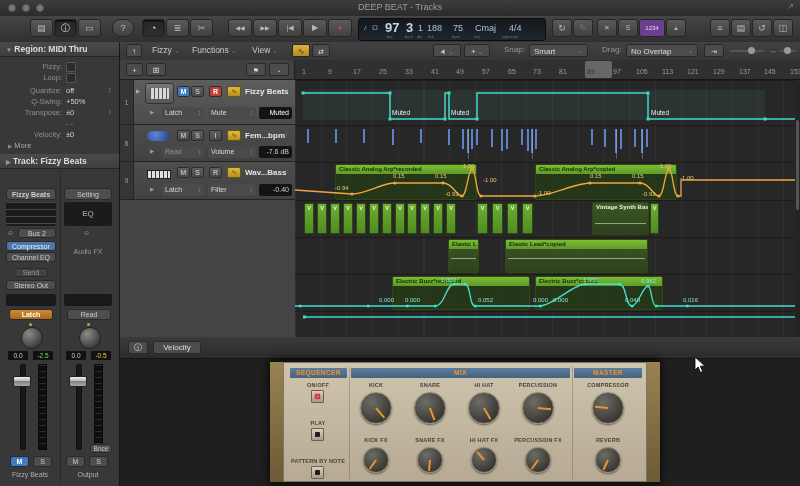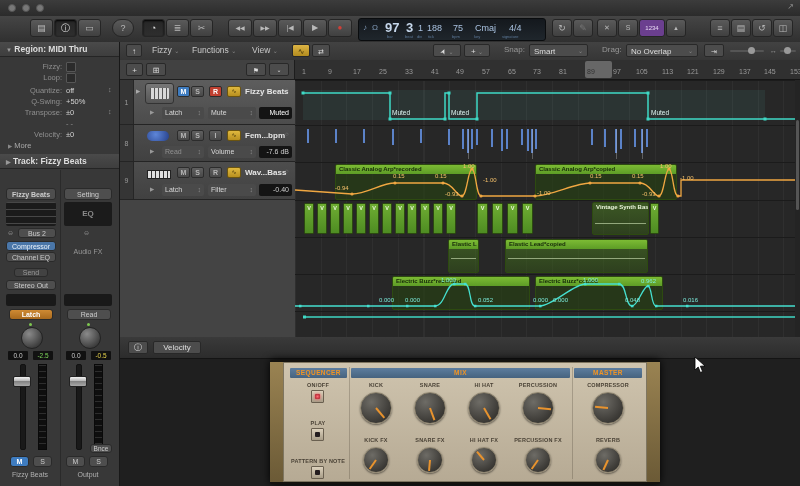--- a/index.html
+++ b/index.html
@@ -77,20 +77,21 @@
 </style>
 </head>
 <body>
 
 <div class="app">
 
   <div class="titlebar">
     <div class="tl" style="left:8px"></div>
     <div class="tl" style="left:22px"></div>
     <div class="tl" style="left:36px"></div>
+    <div class="wtitle">DEEP BEAT - Tracks</div>
     <div class="ab" style="right:6px;top:2px;font-size:8px;color:#8a8a8a">↗</div>
   </div>
 
   <div class="controlbar">
     <div class="cbtn" style="left:30px;width:23px">▤</div>
     <div class="cbtn on" style="left:54px;width:23px">ⓘ</div>
     <div class="cbtn" style="left:78px;width:23px">▭</div>
     <div class="cbtn" style="left:112px;width:22px;border-radius:9px">?</div>
     <div class="cbtn on" style="left:142px;width:23px">◔</div>
     <div class="cbtn" style="left:166px;width:23px">≣</div>

